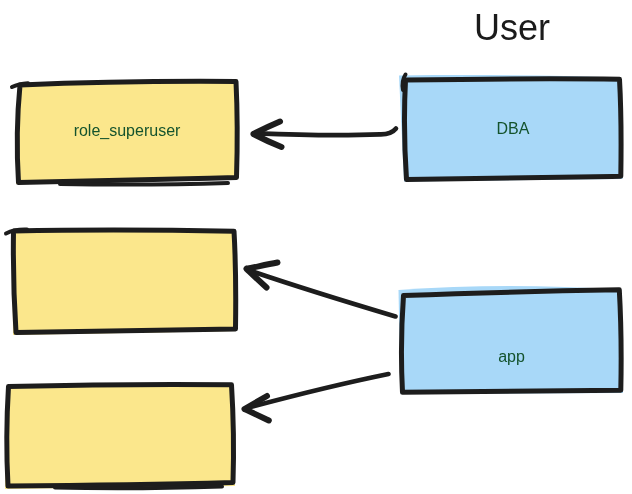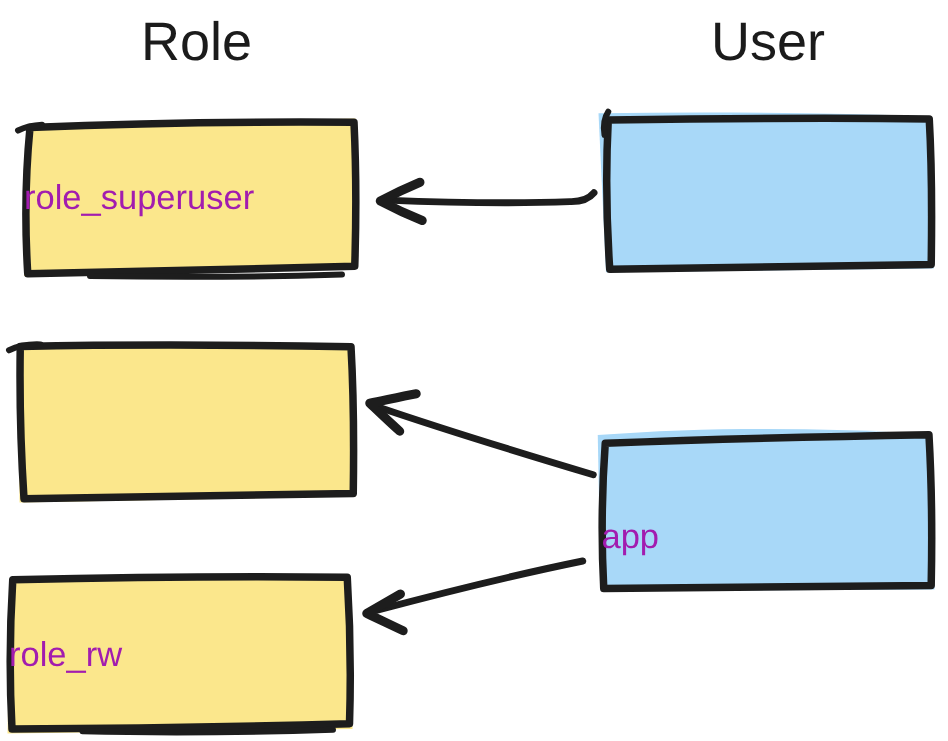--- a/index.html
+++ b/index.html
@@ -21,42 +21,41 @@
     line-height: 40px;
     font-weight: 400;
     text-align: center;
     color: #1b1b1b;
     white-space: nowrap;
   }
   .role-header { left: 31px; }
   .user-header { left: 412px; }
   .node-label {
     position: absolute;
-    font-size: 23px;
+    font-size: 16px;
     line-height: 30px;
-    text-align: left;
-    color: #a21caf;
+    text-align: center;
+    color: #14532d;
     white-space: nowrap;
   }
   .lbl-role-superuser { left: 16px;  top: 116px; width: 222px; }
   .lbl-role-migration { left: 13px;  top: 266px; width: 223px; }
   .lbl-role-rw        { left: 6px;   top: 421px; width: 228px; }
   .lbl-dba            { left: 404px; top: 114px; width: 218px; }
   .lbl-app            { left: 401px; top: 342px; width: 221px; }
   .border-path { fill: none; stroke-width: 5; stroke-linecap: round; stroke-linejoin: round; }
   .tick { fill: none; stroke-width: 4; stroke-linecap: round; }
   .shaft { fill: none; stroke-width: 4.6; stroke-linecap: round; }
   .head { fill: none; stroke-width: 6; stroke-linecap: round; stroke-linejoin: round; }
 </style>
 </head>
 <body>
 
 <div class="canvas">
 
-  <div class="col-header role-header">Role</div>
 
   <div class="col-header user-header">User</div>
 
   <svg width="632" height="494" viewBox="0 0 632 494">
 
     <g>
       <path d="M 20 84 L 237 79 L 238 179 L 16 184 Z" fill="#FBE78C"></path>
       <path class="border-path" d="M 20 85 C 92 82 168 81 236 81.5 C 237.5 113 237.5 146 236.5 177.5 C 163 179.5 89 181 18.5 182.5 C 16.5 150 17 116 20 85 Z" stroke="#1d1d1d"></path>
       <path class="tick" d="M 12 87 C 17 84.5 21.5 83.5 28 83.2" stroke="#1d1d1d"></path>
       <path class="tick" d="M 60 184 C 120 185 180 184.5 228 183" stroke="#1d1d1d"></path>
@@ -97,18 +96,18 @@
 
     <g>
       <path class="shaft" d="M 388.5 374 C 342 383.5 296.5 394.8 251.5 406.8" stroke="#1d1d1d"></path>
       <path class="head" d="M 267 396 C 259.5 400.3 252 404.6 244.5 409 M 244.5 409 C 252.5 412.8 260.5 416.5 268.8 420.5" stroke="#1d1d1d"></path>
     </g>
   </svg>
 
   <div class="node-label lbl-role-superuser">role_superuser</div>
 
 
-  <div class="node-label lbl-role-rw">role_rw</div>
 
+  <div class="node-label lbl-dba">DBA</div>
 
   <div class="node-label lbl-app">app</div>
 
 </div>
 
 </body></html>

